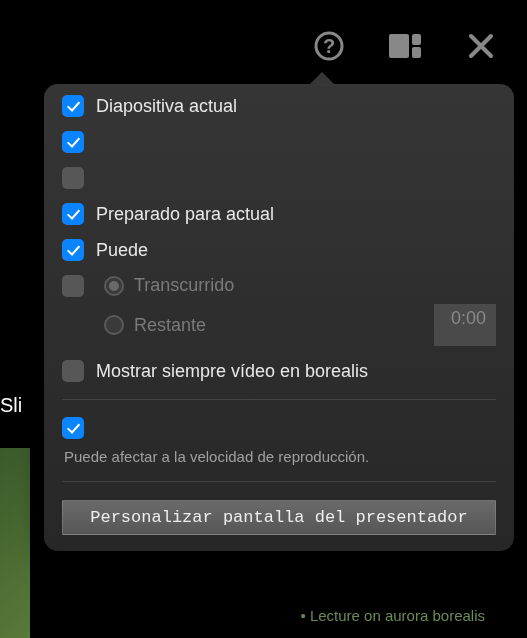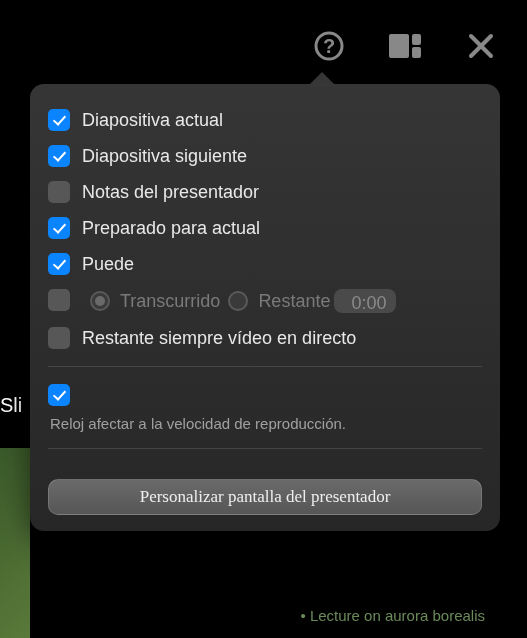--- a/index.html
+++ b/index.html
@@ -55,25 +55,25 @@
       width: 0;
       height: 0;
       border-left: 14px solid transparent;
       border-right: 14px solid transparent;
       border-bottom: 14px solid rgba(55,55,55,0.98);
       z-index: 11;
     }
     .popover {
       position: absolute;
       top: 84px;
-      left: 30px;
+      left: 44px;
       width: 470px;
       background: linear-gradient(rgba(55,55,55,0.97), rgba(40,40,40,0.97));
       border-radius: 14px;
-      padding: 18px 18px 16px 18px;
+      padding: 4px 18px 16px 18px;
       z-index: 10;
       box-shadow: 0 8px 30px rgba(0,0,0,0.6);
     }
     .option-row {
       display: flex;
       align-items: center;
       padding: 7px 0;
       gap: 12px;
     }
     .checkbox {
@@ -107,21 +107,21 @@
       font-weight: 400;
     }
     .timer-row {
       display: flex;
       align-items: flex-start;
       padding: 7px 0;
       gap: 12px;
     }
     .timer-options {
       display: flex;
-      flex-direction: row;
+      flex-direction: column;
       gap: 8px;
       margin-left: 8px;
       flex: 1;
     }
     .radio-row {
       display: flex;
       align-items: center;
       gap: 10px;
     }
     .radio {
@@ -143,27 +143,27 @@
       height: 10px;
       border-radius: 50%;
       background: #6a6a6a;
     }
     .radio-label {
       color: #7a7a7a;
       font-size: 18px;
     }
     .time-field {
       background: #4a4a4a;
-      border-radius: 8px;
+      border-radius: 0;
       padding: 3px 10px;
       color: #8a8a8a;
       font-size: 18px;
       min-width: 62px;
       text-align: right;
-      height: 24px;
+      height: 42px;
       line-height: 22px;
     }
     .timer-second-row {
       display: flex;
       align-items: center;
       justify-content: space-between;
       gap: 4px;
     }
     .divider {
       height: 1px;
@@ -174,27 +174,27 @@
       color: #a0a0a0;
       font-size: 15px;
       padding-left: 2px;
       padding-top: 2px;
       padding-bottom: 6px;
     }
     .customize-btn {
       width: 100%;
       background: linear-gradient(#6a6a6a, #565656);
       border: 1px solid rgba(255,255,255,0.15);
-      border-radius: 10px;
+      border-radius: 1px;
       color: #eee;
       font-size: 17px;
       padding: 7px 0;
       cursor: pointer;
-      margin-top: 20px;
-      font-family: Liberation Serif, serif;
+      margin-top: 8px;
+      font-family: Liberation Mono, monospace;
     }
     .footer-text {
       position: absolute;
       bottom: 14px;
       right: 42px;
       color: #6a8a5a;
       font-size: 15px;
     }
   </style>
 </head>
@@ -228,26 +228,24 @@
 <div class="popover-arrow"></div>
 <div class="popover">
 
   <div class="option-row">
     <div class="checkbox checked"></div>
     <span class="option-label">Diapositiva actual</span>
   </div>
 
   <div class="option-row">
     <div class="checkbox checked"></div>
-    <span class="option-label">Diapositiva siguiente</span>
   </div>
 
   <div class="option-row">
     <div class="checkbox unchecked"></div>
-    <span class="option-label">Notas del presentador</span>
   </div>
 
   <div class="option-row">
     <div class="checkbox checked"></div>
     <span class="option-label">Preparado para actual</span>
   </div>
 
   <div class="option-row">
     <div class="checkbox checked"></div>
     <span class="option-label">Puede</span>
@@ -265,28 +263,28 @@
           <div class="radio"></div>
           <span class="radio-label">Restante</span>
         </div>
         <div class="time-field">0:00</div>
       </div>
     </div>
   </div>
 
   <div class="option-row">
     <div class="checkbox unchecked"></div>
-    <span class="option-label">Restante siempre vídeo en directo</span>
+    <span class="option-label">Mostrar siempre vídeo en borealis</span>
   </div>
 
   <div class="divider"></div>
 
   <div class="option-row">
     <div class="checkbox checked"></div>
   </div>
-  <div class="hint-text">Reloj afectar a la velocidad de reproducción.</div>
+  <div class="hint-text">Puede afectar a la velocidad de reproducción.</div>
 
   <div class="divider"></div>
 
   <button class="customize-btn">Personalizar pantalla del presentador</button>
 </div>
 
 <div class="footer-text">• Lecture on aurora borealis</div>
 
 </body></html>

